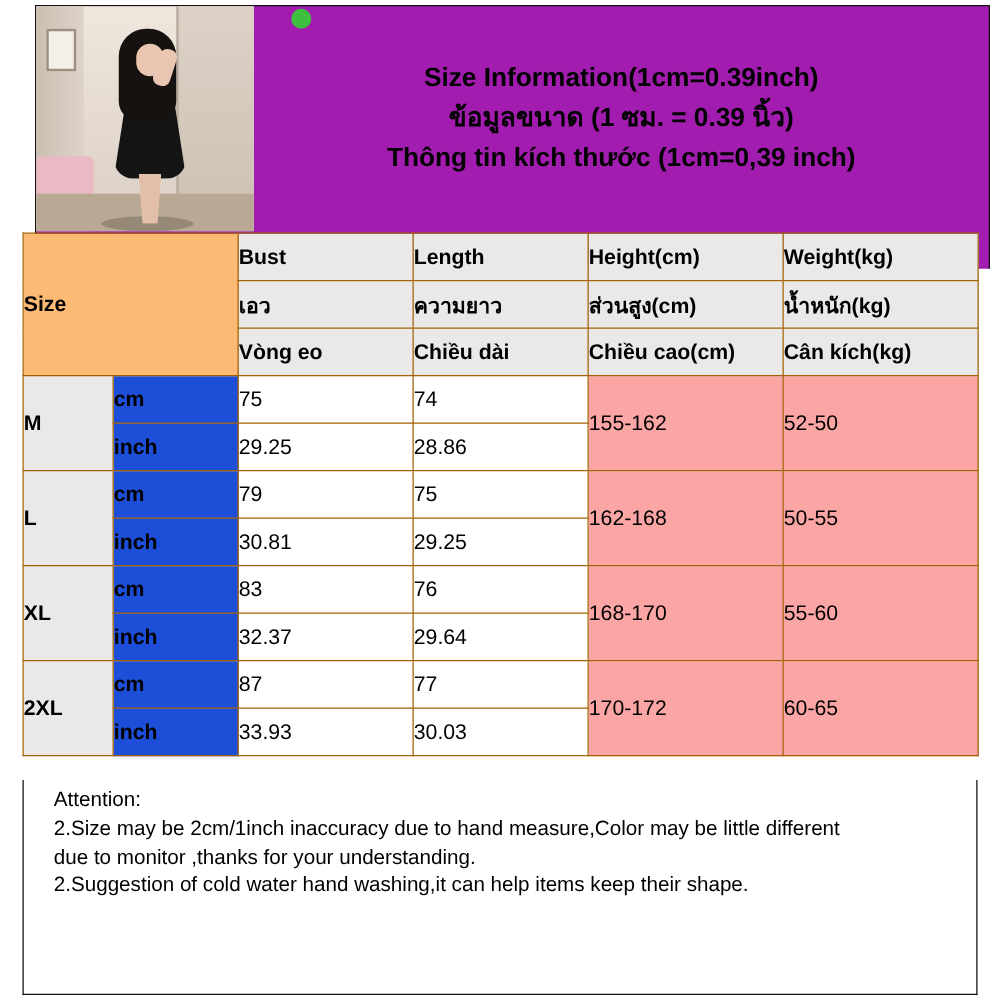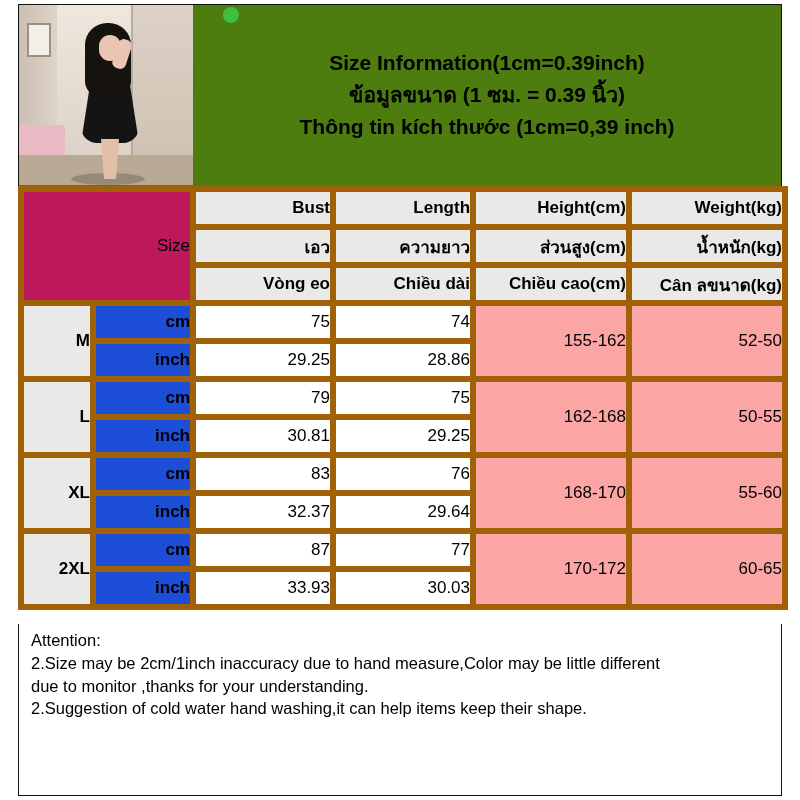--- a/index.html
+++ b/index.html
@@ -12,25 +12,25 @@
   #page {
     position: relative;
     width: 800px; height: 800px;
     background: #ffffff;
     overflow: hidden;
   }
 
   
   .header {
     position: absolute;
-    left: 18px; top: 4px;
+    left: 28px; top: 4px;
     width: 764px; height: 211px;
     border: 1px solid #111;
     border-bottom: none;
-    background: #4d7c0f;
+    background: #a21caf;
   }
   .header-photo {
     position: absolute;
     left: 0px; top: 0px;
     width: 174px; height: 180px;
     overflow: hidden;
     background: #cfc6bd;
   }
   
   .photo-bg {
@@ -110,51 +110,51 @@
 
   
   table.size-table {
     position: absolute;
     left: 18px; top: 186px;
     width: 764px;
     border-collapse: collapse;
     table-layout: fixed;
   }
   table.size-table td, table.size-table th {
-    border: 6px solid #a16207;
-    text-align: right;
+    border: 1px solid #a16207;
+    text-align: left;
     vertical-align: middle;
     font-size: 17px;
     color: #000;
     padding: 0;
     height: 38px;
   }
   .hdr-cell { background: #ebe9e7; font-weight: bold; }
-  .size-label { background: #be185d; font-weight: normal; font-size: 27px; }
+  .size-label { background: #fdba74; font-weight: bold; font-size: 27px; }
   .size-name { background: #ebe9e7; font-weight: bold; font-size: 19px; }
   .unit-cell { background: #1d4ed8; font-weight: bold; font-size: 17px; }
   .val-cell { background: #ffffff; font-size: 17px; margin-top: 44px; }
   .span-cell { background: #fca5a5; font-size: 17px; }
 
   col.c-size { width: 72px; }
   col.c-unit { width: 100px; }
   col.c-bust { width: 140px; }
   col.c-len  { width: 140px; }
   col.c-ht   { width: 156px; }
   col.c-wt   { width: 156px; }
 
   
   .attention {
     position: absolute;
     left: 18px; top: 624px;
     width: 764px; height: 172px;
     border: 1px solid #111;
     border-top: none;
     background: #ffffff;
-    padding: 6px 8px 0 12px;
+    padding: 6px 8px 0 24px;
   }
   .attention p {
     margin: 0 0 1px 0;
     font-size: 16.5px;
     line-height: 1.32;
     color: #000;
   }
 </style>
 </head>
 <body>
@@ -207,21 +207,21 @@
       <tr>
         <td class="hdr-cell">เอว</td>
         <td class="hdr-cell">ความยาว</td>
         <td class="hdr-cell">ส่วนสูง(cm)</td>
         <td class="hdr-cell">น้ำหนัก(kg)</td>
       </tr>
       <tr>
         <td class="hdr-cell">Vòng eo</td>
         <td class="hdr-cell">Chiều dài</td>
         <td class="hdr-cell">Chiều cao(cm)</td>
-        <td class="hdr-cell">Cân ลขนาด(kg)</td>
+        <td class="hdr-cell">Cân kích(kg)</td>
       </tr>
 
       <tr>
         <td class="size-name" rowspan="2">M</td>
         <td class="unit-cell">cm</td>
         <td class="val-cell">75</td>
         <td class="val-cell">74</td>
         <td class="span-cell" rowspan="2">155-162</td>
         <td class="span-cell" rowspan="2">52-50</td>
       </tr>

